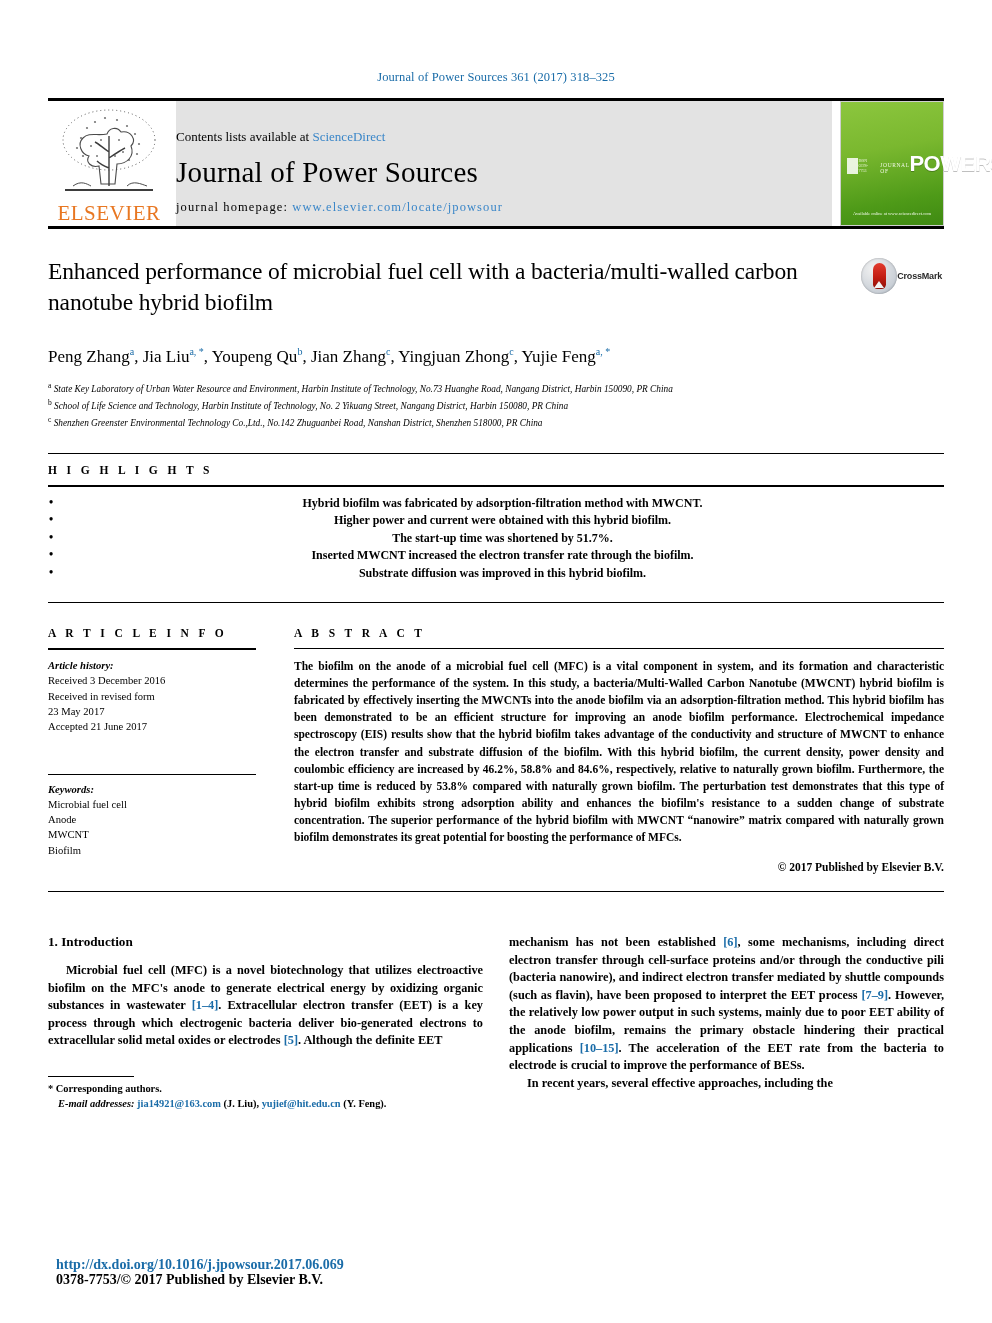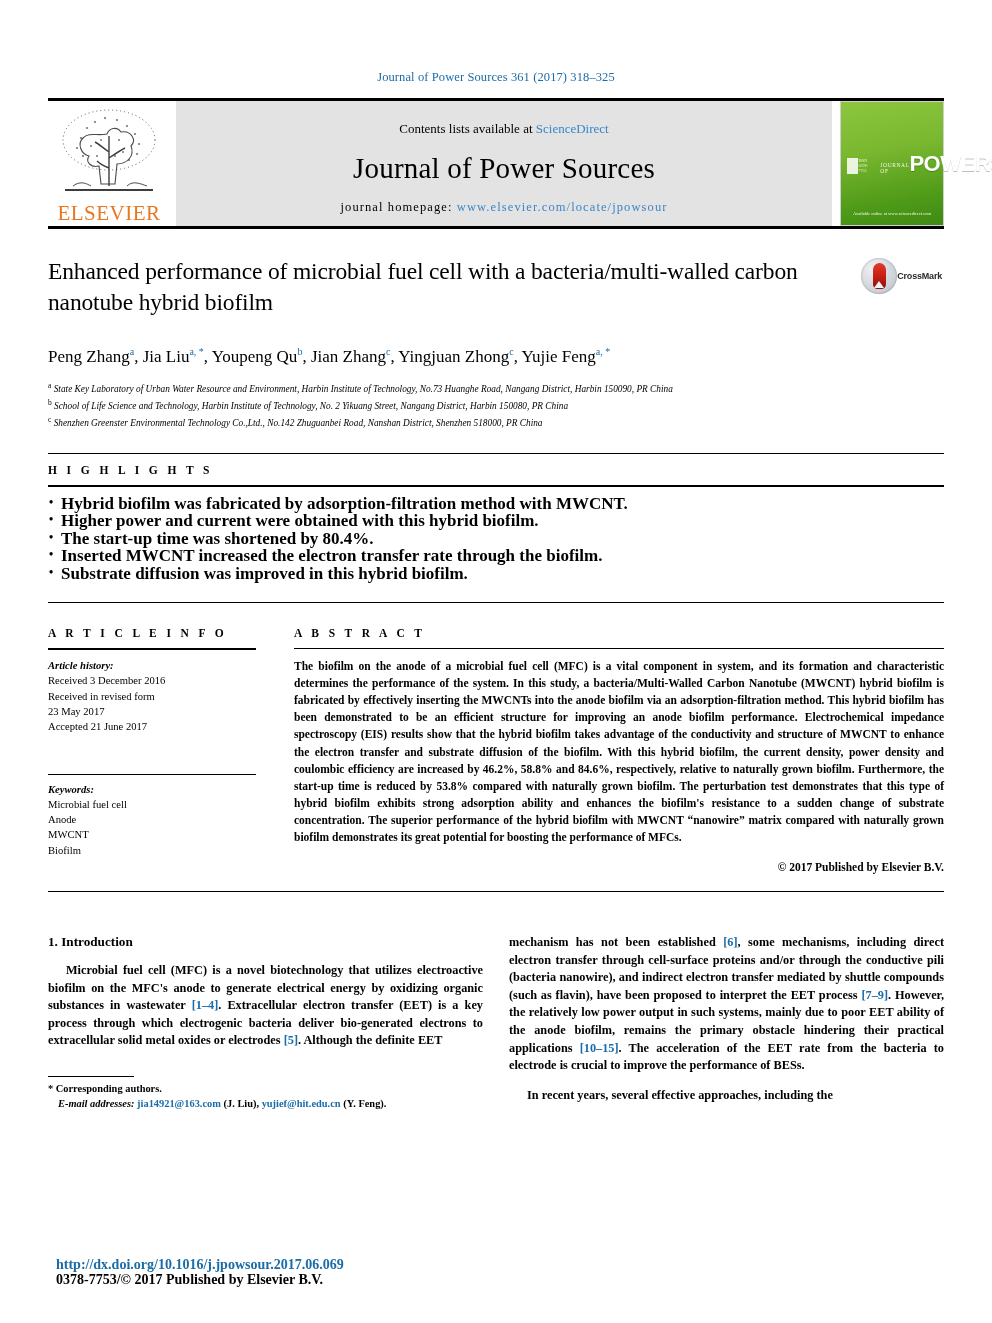--- a/index.html
+++ b/index.html
@@ -48,23 +48,22 @@
     letter-spacing: .5px;
     color: #E87722;
     line-height: 1;
     margin-top: 1px;
   }
   .journal-band {
     flex: 1 1 auto;
     background: #e3e3e3;
     display: flex;
     flex-direction: column;
-    align-items: center;
     justify-content: space-between;
-    padding: 20px 0 11px 0;
+    padding: 28px 0 11px 0;
     margin-left: 6px;
   }
   .contents-line { font-size: 13px; }
   .contents-line .sd { color: #3a86c8; }
   .journal-name {
     font-family: "Liberation Serif", serif;
     font-size: 29px;
     letter-spacing: .2px;
   }
   .homepage-line { font-size: 12.5px; letter-spacing: 1.1px; }
@@ -162,25 +161,26 @@
   .highlights-wrap { margin-top: 22px; }
   .sec-head {
     font-family: "Liberation Serif", serif;
     font-weight: bold;
     font-size: 11.5px;
     letter-spacing: 3.4px;
     margin-bottom: 9px;
   }
   .highlights-list { margin: 0; padding: 0; list-style: none; margin-top: 8px; }
   .highlights-list li {
-    font-size: 17px;
+    font-size: 12px;
     line-height: 17.5px;
     font-weight: bold;
     position: relative;
     padding-left: 13px;
+    text-align: center;
   }
   .highlights-list li:before {
     content: "\2022";
     position: absolute; left: 1px; top: -1px; font-size: 12px;
   }
 
   
   .info-abs { display: flex; margin-top: 24px; }
   .col-info { flex: 0 0 234px; padding-right: 26px; }
   .col-abs { flex: 1 1 auto; padding-left: 12px; }
@@ -202,21 +202,21 @@
   }
   .bcol { flex: 1 1 0; position: relative; }
   h2.sec-title {
     font-size: 13.2px; font-weight: bold; margin: 0 0 12px 0;
     font-family: "Liberation Serif", serif;
   }
   p.body-p {
     font-size: 12.3px; line-height: 17.6px; text-align: justify;
     margin: 0; text-indent: 18px; font-weight: bold;
   }
-  p.body-p + p.body-p { margin-top: 12px; }
+  p.body-p + p.body-p { margin-top: 0; }
   .ref { color: #1a6ca8; }
 
   
   .footnote { margin-top: 26px; }
   .fn-rule { width: 86px; border-top: 1px solid #000; margin-bottom: 5px; }
   .fn-text { font-size: 10.4px; line-height: 14.6px; font-weight:bold; }
   .fn-text .lbl { font-style: italic; }
   .fn-text a, .link { color: #1a6ca8; text-decoration: none; }
 
   .doi-block { position: absolute; left: 56px; bottom: 36px; font-size: 14px; line-height: 15px; font-weight:bold; }
@@ -316,21 +316,21 @@
     </div>
   </div>
 
   <div class="highlights-wrap">
     <div class="rule-thin" style="margin-bottom:10px;"></div>
     <div class="sec-head">H I G H L I G H T S</div>
     <div class="rule-thick"></div>
     <ul class="highlights-list">
       <li>Hybrid biofilm was fabricated by adsorption-filtration method with MWCNT.</li>
       <li>Higher power and current were obtained with this hybrid biofilm.</li>
-      <li>The start-up time was shortened by 80.4%.</li>
+      <li>The start-up time was shortened by 51.7%.</li>
       <li>Inserted MWCNT increased the electron transfer rate through the biofilm.</li>
       <li>Substrate diffusion was improved in this hybrid biofilm.</li>
     </ul>
   </div>
 
   <div class="rule-thin" style="margin-top:20px;"></div>
 
   <div class="info-abs">
     <div class="col-info">
       <div class="sec-head">A R T I C L E   I N F O</div>

